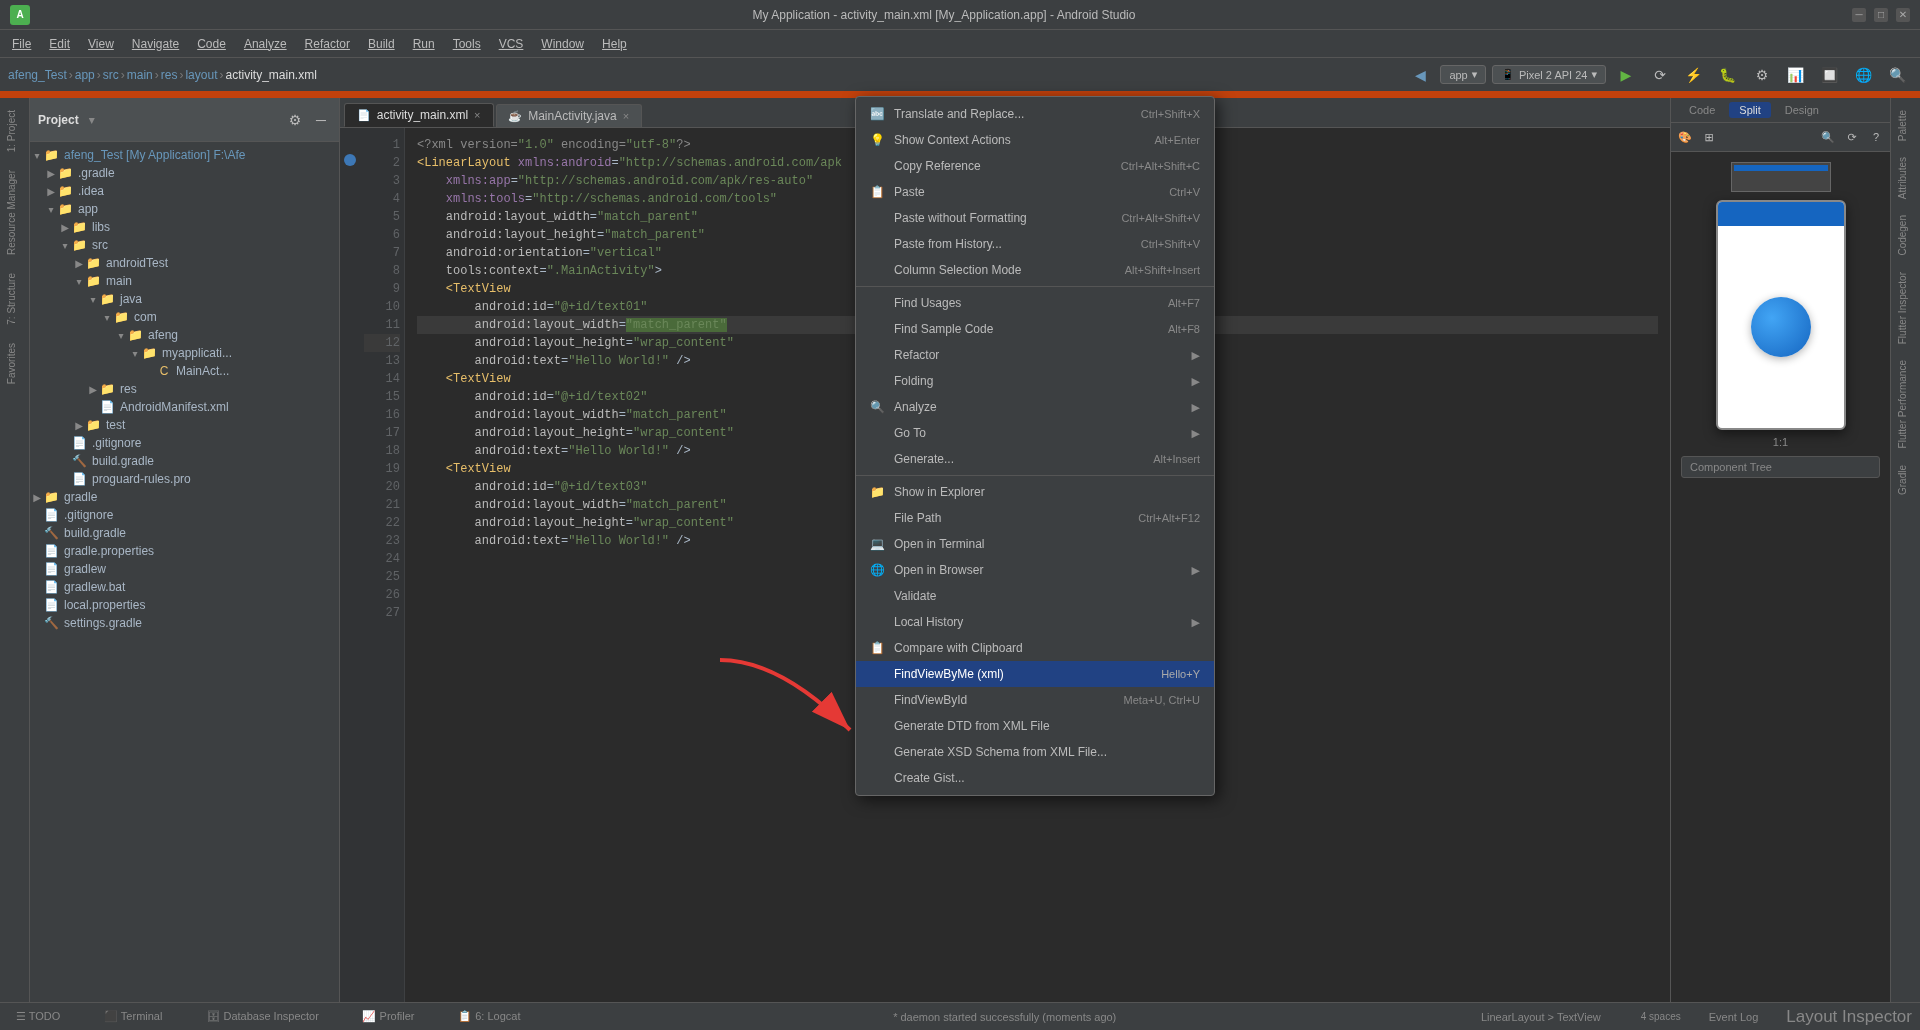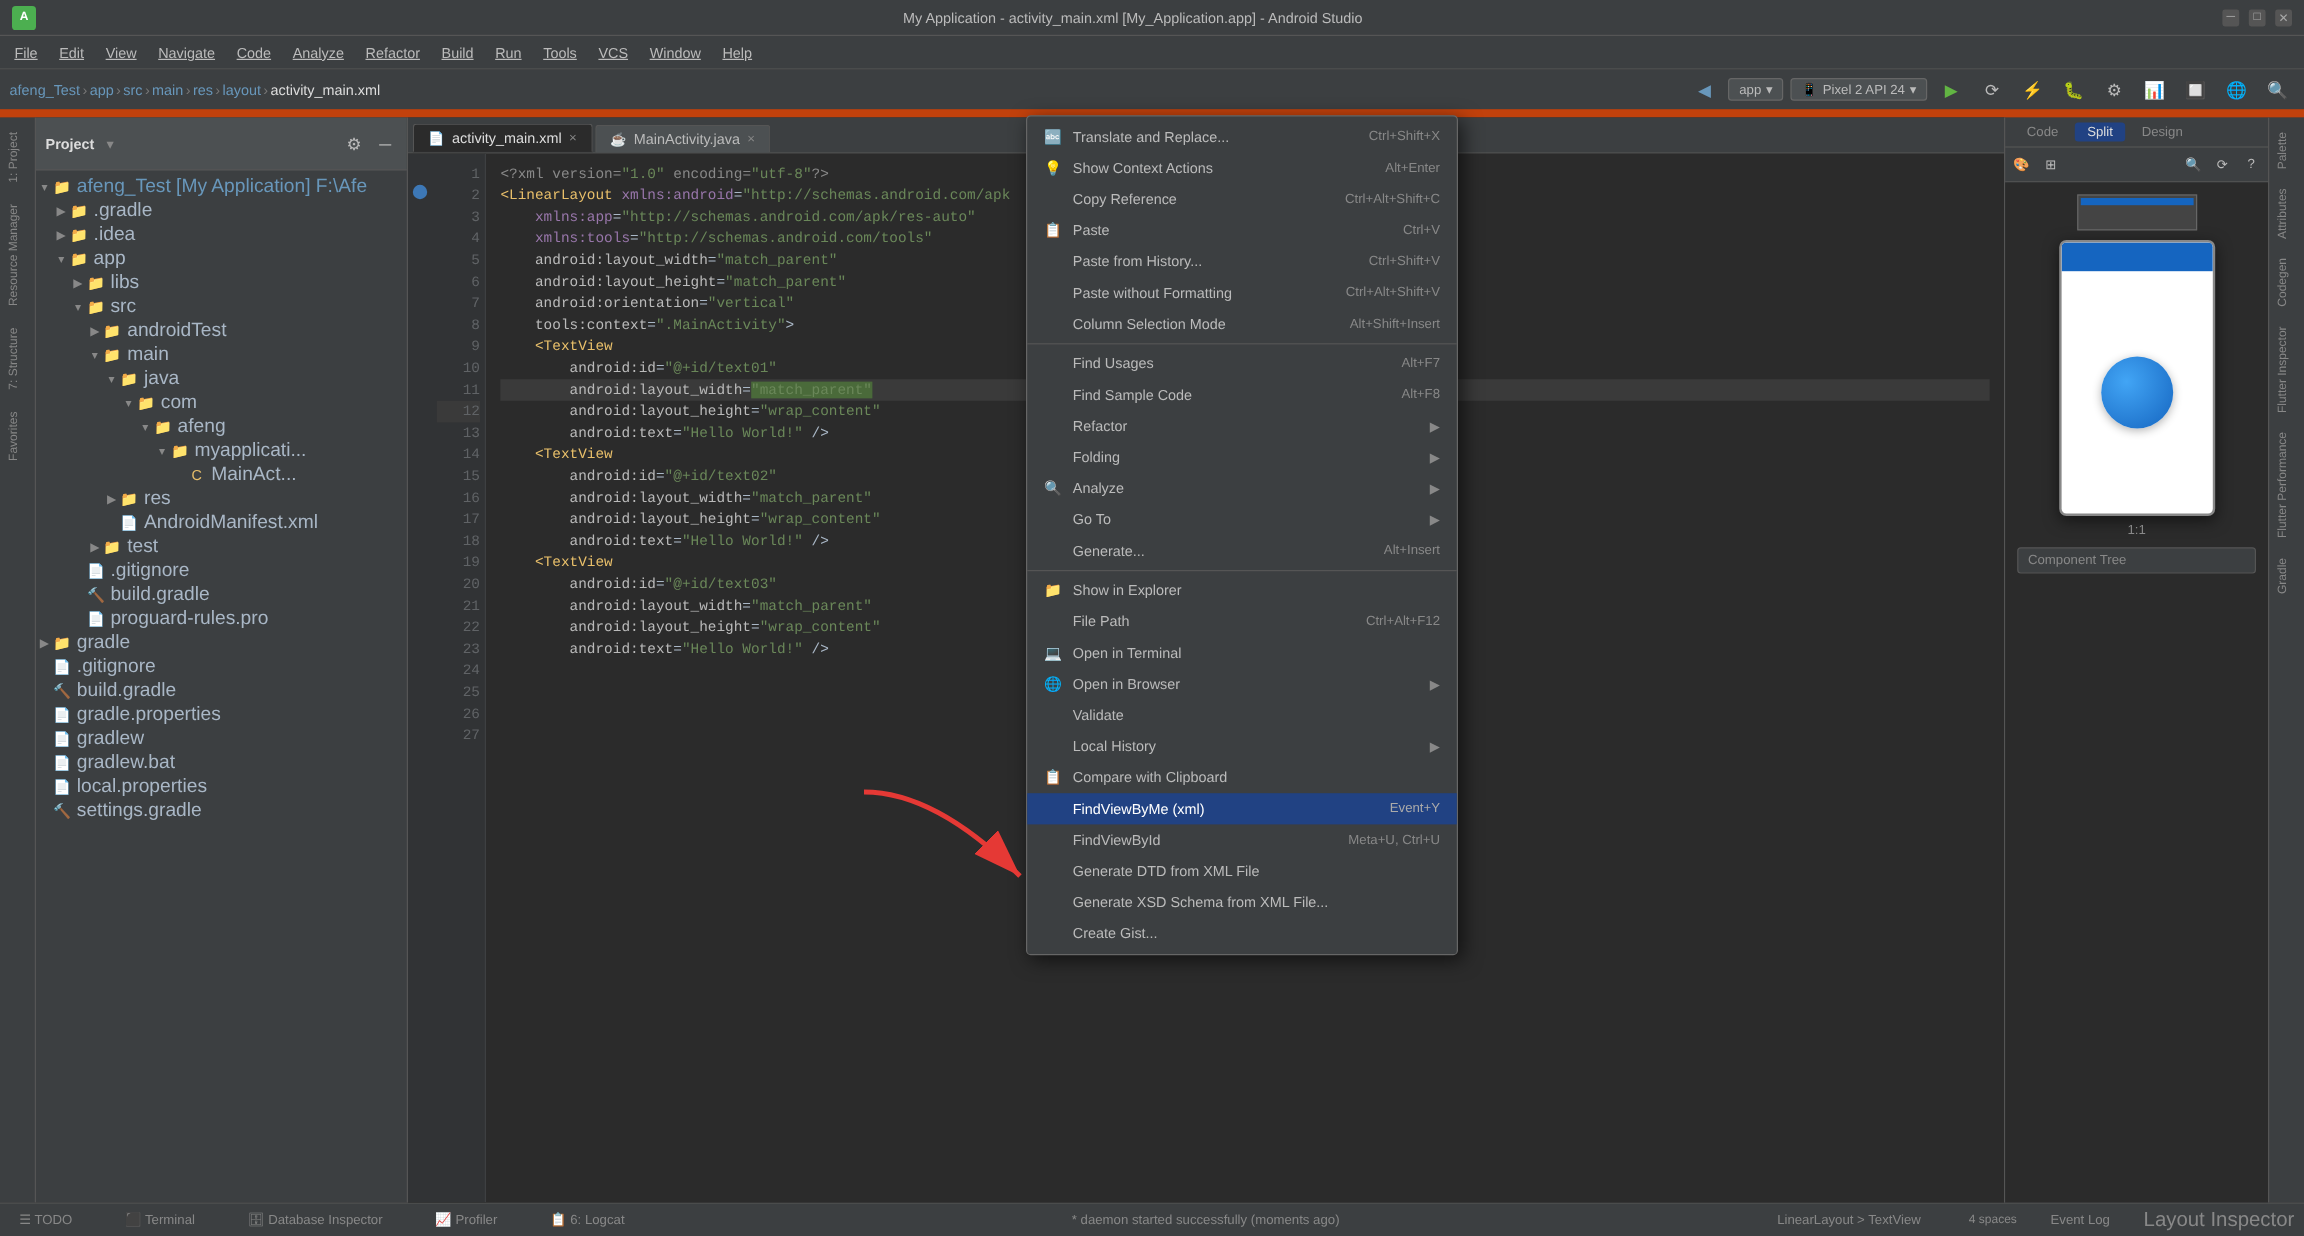--- a/index.html
+++ b/index.html
@@ -175,21 +175,21 @@
     }
     .tree-item {
       display: flex;
       align-items: center;
       padding: 1px 0;
       cursor: pointer;
       white-space: nowrap;
     }
     .tree-arrow { width: 14px; display: inline-flex; align-items: center; justify-content: center; color: #888; font-size: 10px; }
     .tree-icon { width: 16px; height: 16px; margin-right: 4px; display: inline-flex; align-items: center; justify-content: center; font-size: 12px; }
-    .tree-label { font-size: 16px; color: #a9b7c6; }
+    .tree-label { font-size: 12px; color: #a9b7c6; }
     .tree-label.blue { color: #6897bb; }
 
     
     .editor-area {
       flex: 1;
       display: flex;
       flex-direction: column;
       background: #2b2b2b;
       position: relative;
     }
@@ -769,30 +769,30 @@
   <div class="ctx-item">
     <div class="ctx-item-left">
       <span class="ctx-icon">📋</span>
       <span class="ctx-label">Paste</span>
     </div>
     <span class="ctx-shortcut">Ctrl+V</span>
   </div>
   <div class="ctx-item">
     <div class="ctx-item-left">
       <span class="ctx-icon"></span>
+      <span class="ctx-label">Paste without Formatting</span>
+    </div>
+    <span class="ctx-shortcut">Ctrl+Alt+Shift+V</span>
+  </div>
+  <div class="ctx-item">
+    <div class="ctx-item-left">
+      <span class="ctx-icon"></span>
       <span class="ctx-label">Paste from History...</span>
     </div>
     <span class="ctx-shortcut">Ctrl+Shift+V</span>
-  </div>
-  <div class="ctx-item">
-    <div class="ctx-item-left">
-      <span class="ctx-icon"></span>
-      <span class="ctx-label">Paste without Formatting</span>
-    </div>
-    <span class="ctx-shortcut">Ctrl+Alt+Shift+V</span>
   </div>
   <div class="ctx-item">
     <div class="ctx-item-left">
       <span class="ctx-icon"></span>
       <span class="ctx-label">Column Selection Mode</span>
     </div>
     <span class="ctx-shortcut">Alt+Shift+Insert</span>
   </div>
   <div class="ctx-separator"></div>
   <div class="ctx-item">
@@ -888,21 +888,21 @@
     <div class="ctx-item-left">
       <span class="ctx-icon">📋</span>
       <span class="ctx-label">Compare with Clipboard</span>
     </div>
   </div>
   <div class="ctx-item highlighted">
     <div class="ctx-item-left">
       <span class="ctx-icon"></span>
       <span class="ctx-label highlighted-label">FindViewByMe (xml)</span>
     </div>
-    <span class="ctx-shortcut" style="color:#aaa">Event+Y</span>
+    <span class="ctx-shortcut" style="color:#aaa">Hello+Y</span>
   </div>
   <div class="ctx-item">
     <div class="ctx-item-left">
       <span class="ctx-icon"></span>
       <span class="ctx-label">FindViewById</span>
     </div>
     <span class="ctx-shortcut">Meta+U, Ctrl+U</span>
   </div>
   <div class="ctx-item">
     <div class="ctx-item-left">

